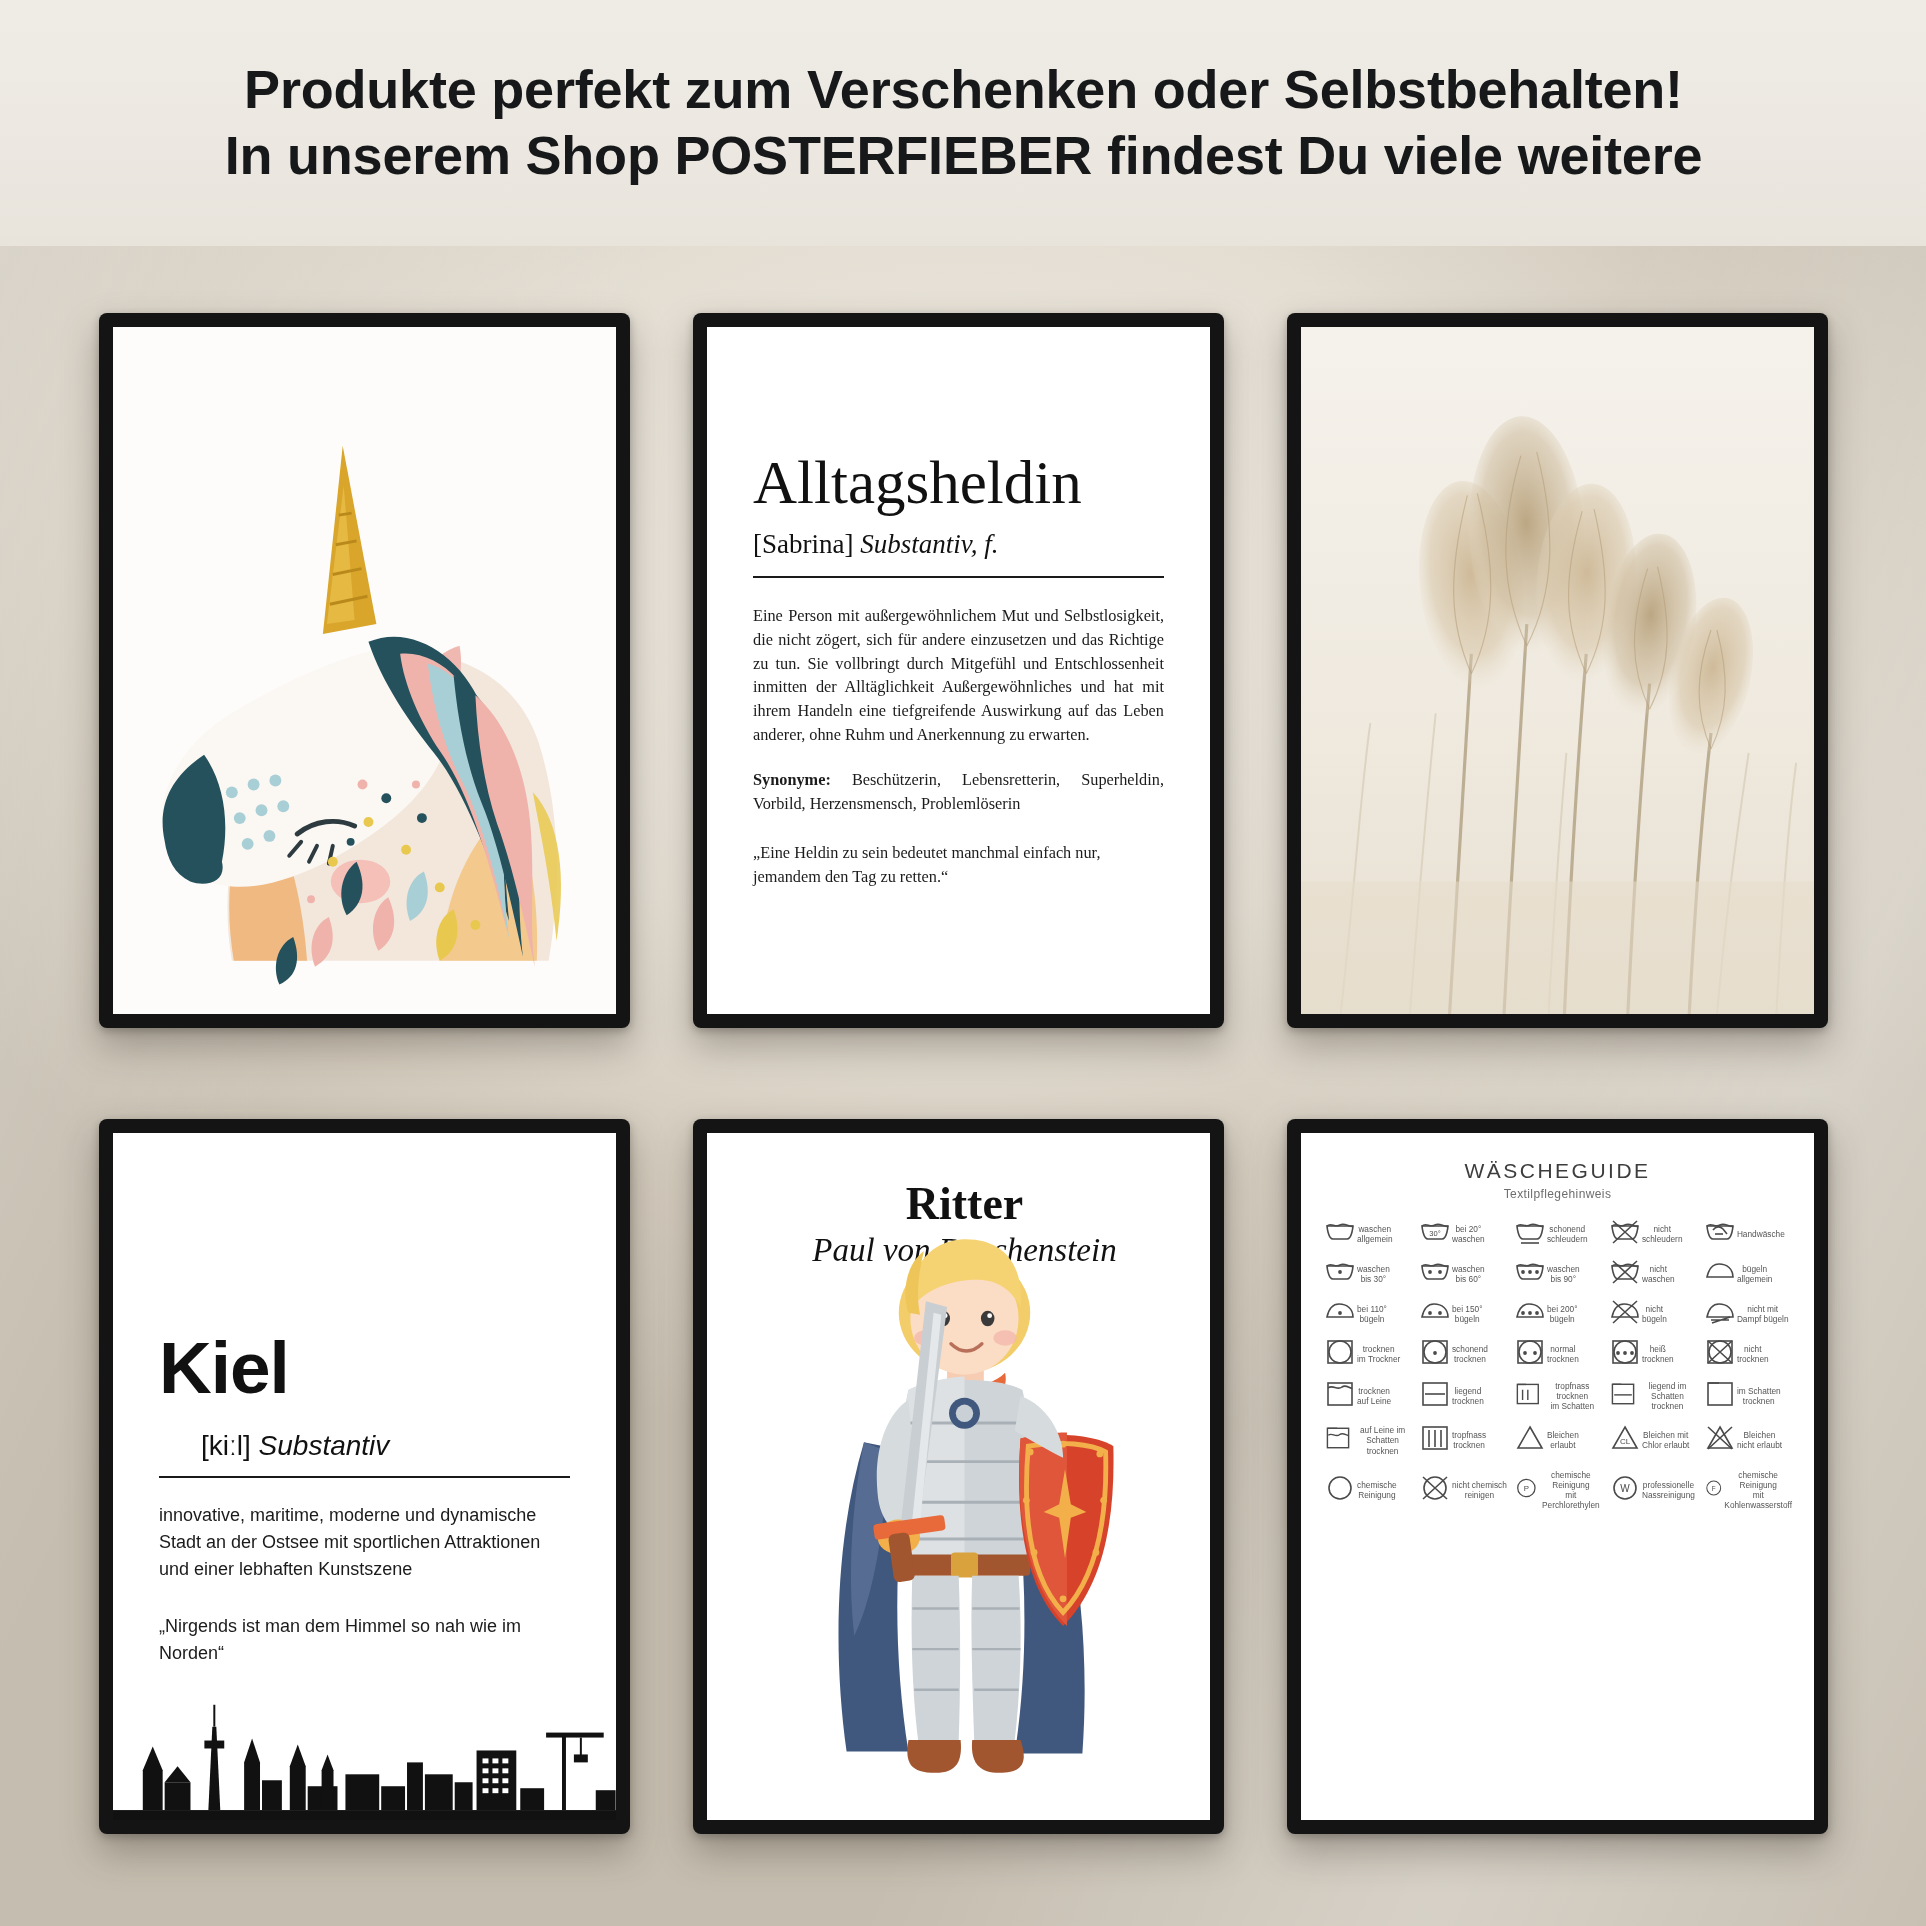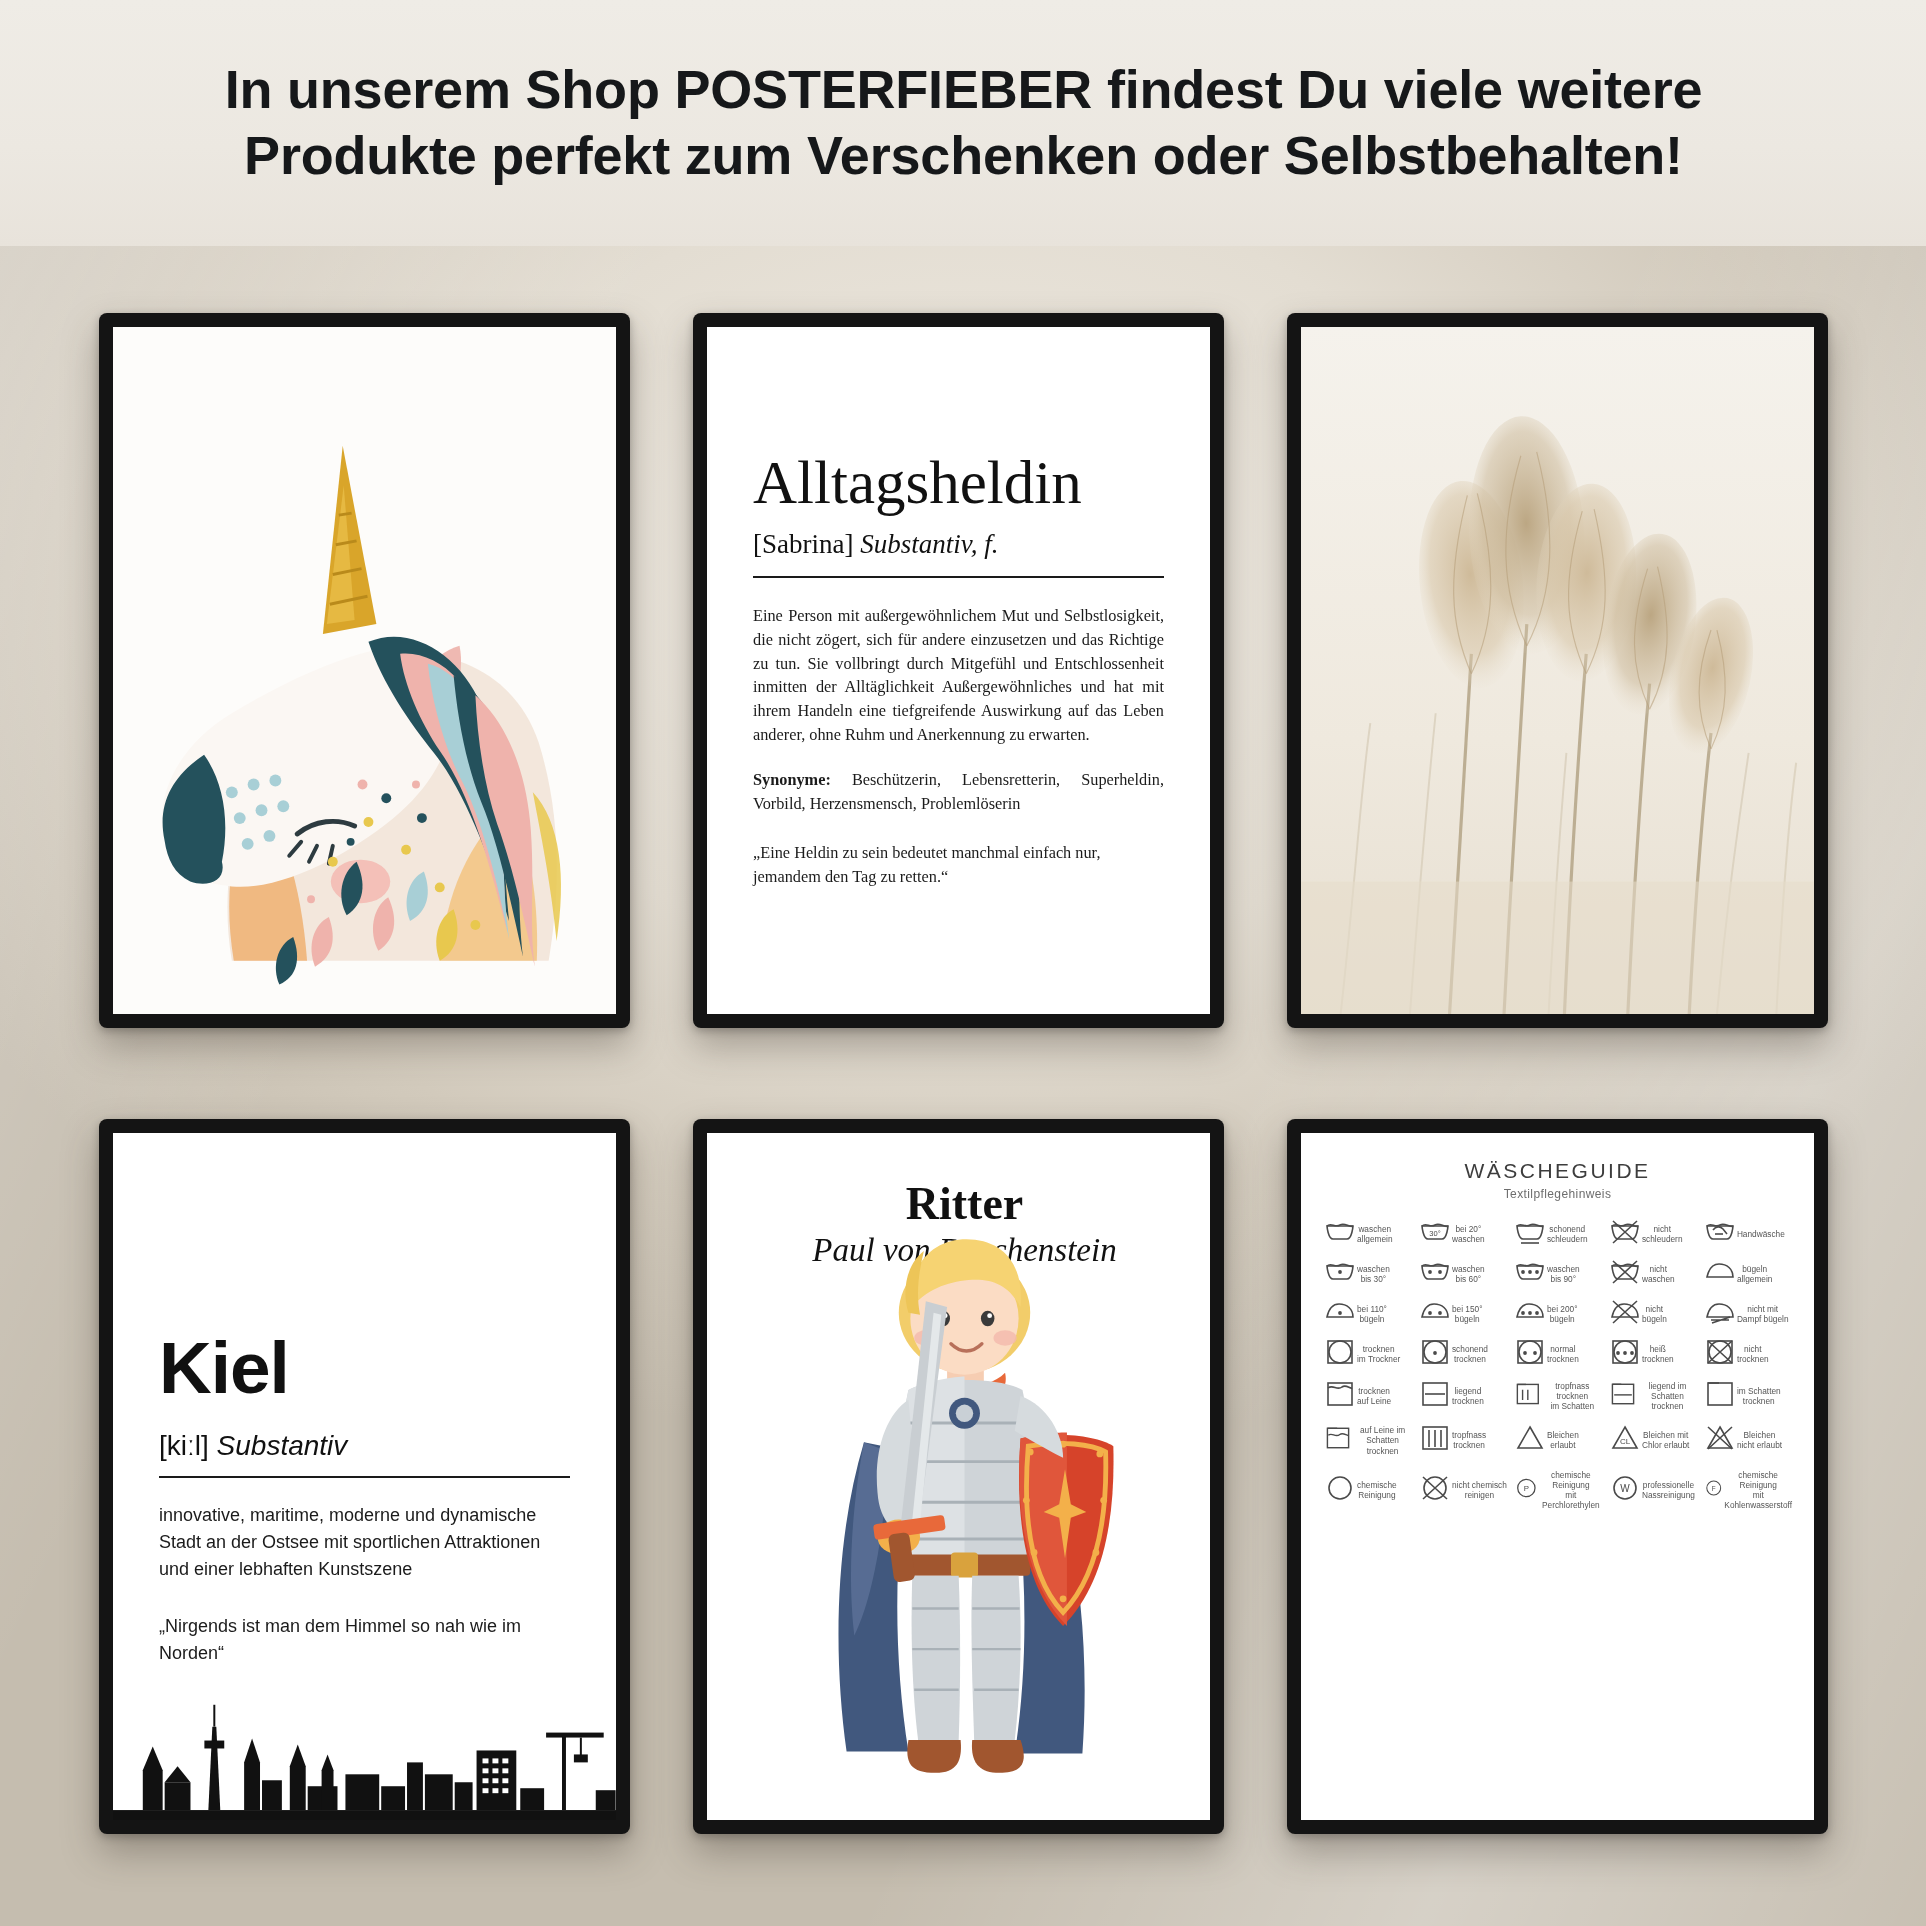--- a/index.html
+++ b/index.html
@@ -81,21 +81,21 @@
   .def-quote{
     font-family:"Liberation Serif",serif;font-size:16.3px;line-height:1.45;color:#1b1b1b;
     margin-top:26px;
   }
   
   .pampas{position:absolute;inset:0;background:linear-gradient(180deg,#f4f1ea 0%,#efeae1 55%,#e9e2d6 100%);overflow:hidden;}
   
   .kiel{position:absolute;inset:0;padding:0;box-sizing:border-box;background:#fff;}
   .kiel-inner{position:absolute;left:46px;right:46px;top:198px;}
   .kiel-title{font-size:73px;font-weight:bold;color:#111;letter-spacing:-1px;line-height:1;}
-  .kiel-phon{font-size:28px;color:#111;margin-top:26px;}
+  .kiel-phon{font-size:28px;color:#111;margin-top:26px;margin-left:42px;}
   .kiel-phon i{font-style:italic;}
   .kiel-rule{height:2px;background:#1a1a1a;margin:14px 0 24px 0;}
   .kiel-body{font-size:18px;line-height:1.5;color:#1b1b1b;}
   .kiel-quote{font-size:18px;line-height:1.5;color:#1b1b1b;margin-top:30px;}
   .skyline{position:absolute;left:0;right:0;bottom:0;height:149px;}
   
   .ritter{position:absolute;inset:0;background:#fff;margin-left:12px;}
   .ritter-title{position:absolute;left:0;right:0;top:44px;text-align:center;
     font-family:"Liberation Serif",serif;font-weight:bold;font-size:46px;color:#111;}
   .ritter-sub{position:absolute;left:0;right:0;top:99px;text-align:center;
@@ -110,22 +110,22 @@
   .wg-cell svg{display:block;}
   .wg-cap{font-size:8.3px;color:#555;text-align:center;line-height:1.22;margin-top:4px;white-space:pre-line;}
 </style>
 </head>
 <body>
 
 <div class="stage"></div>
 
 <div class="banner">
   <div class="banner-text">
+    <div>Produkte perfekt zum Verschenken oder Selbstbehalten!</div>
     <div>In unserem Shop POSTERFIEBER findest Du viele weitere</div>
-    <div>Produkte perfekt zum Verschenken oder Selbstbehalten!</div>
   </div>
 </div>
 
 <div class="grid">
 
   <div class="frame" id="frame-unicorn">
     <div class="mat">
       <svg class="uni-canvas" viewBox="0 0 508 694" preserveAspectRatio="xMidYMid slice">
         <rect x="0" y="0" width="508" height="694" fill="#fdfcfa"></rect>
 

